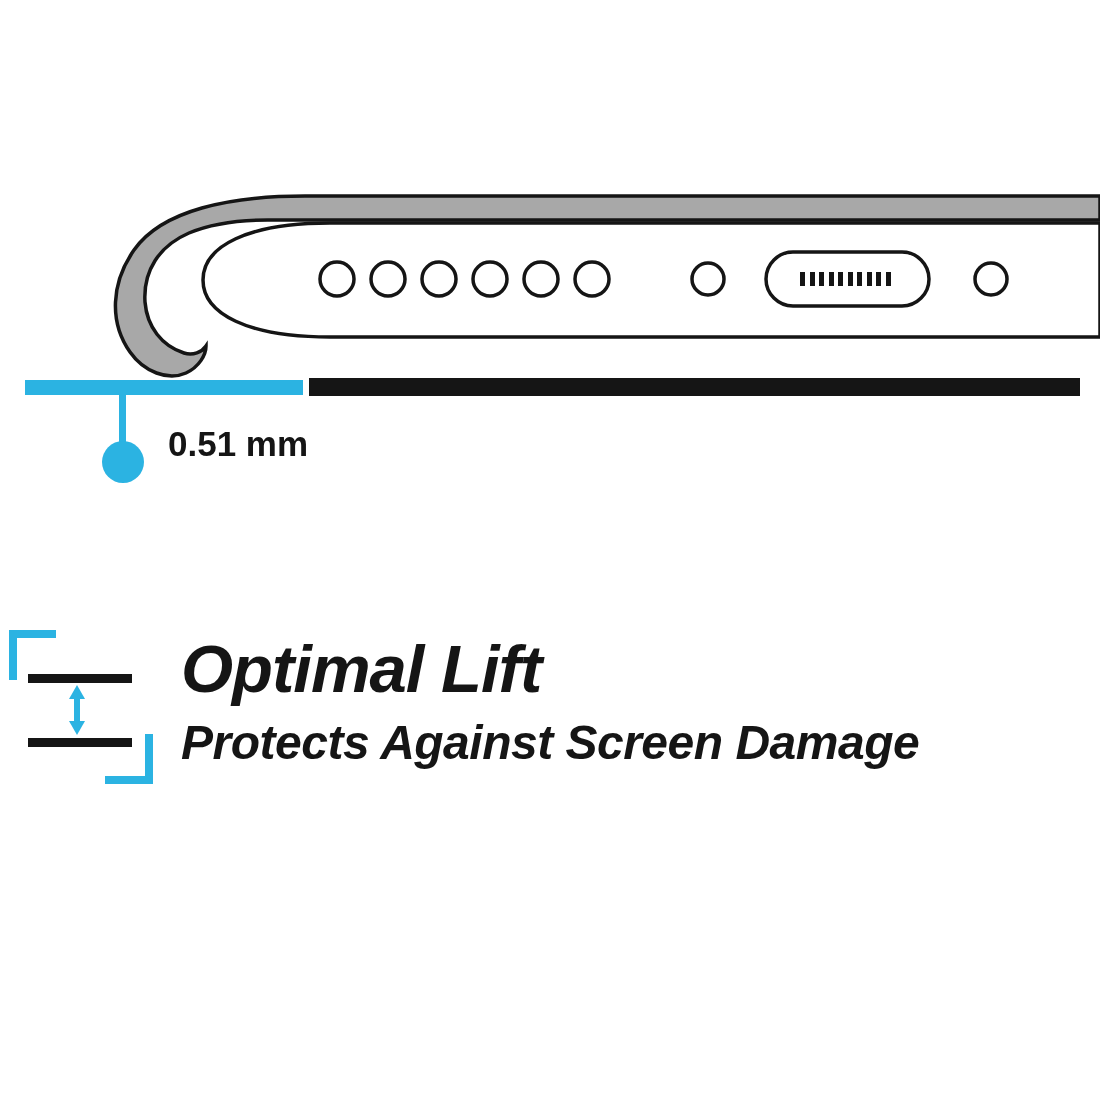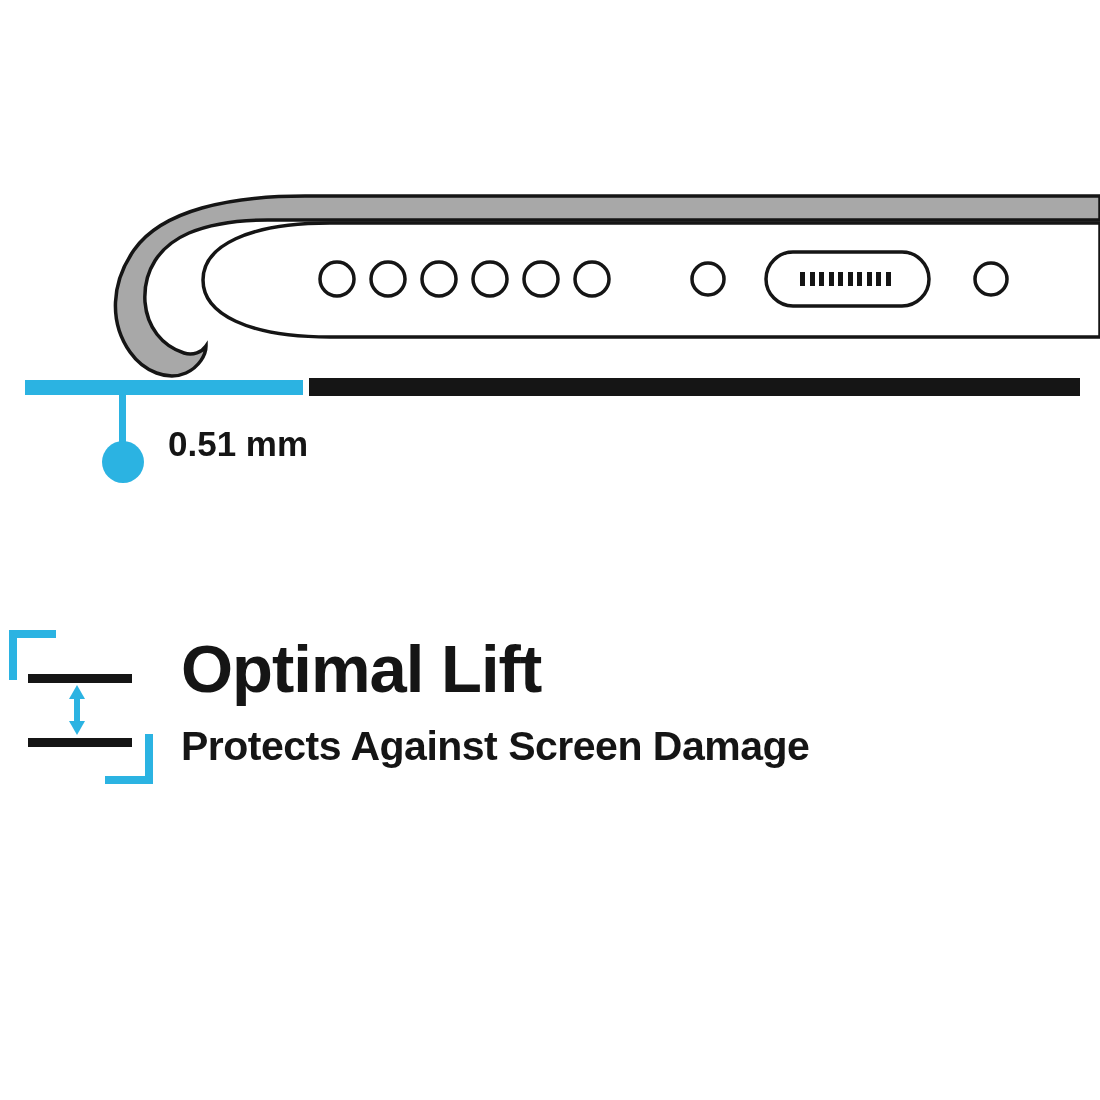--- a/index.html
+++ b/index.html
@@ -17,28 +17,28 @@
   .fill-ink     { fill: var(--ink, #151515); }
   .case  { fill: var(--case_gray, #a8a8a8); stroke: var(--ink, #151515); stroke-width: 3.5; }
   .phone { fill: #ffffff; stroke: var(--ink, #151515); stroke-width: 3.5; }
   .hole  { fill: #ffffff; stroke: var(--ink, #151515); stroke-width: 3.5; }
 
   .measure-label {
     left: 168px; top: 424px;
     font-size: 35px; font-weight: bold;
     color: var(--ink, #151515);
   }
-  .feature-text { left: 181px; top: 634px; }
+  .feature-text { left: 181px; top: 634px; font-style: italic; }
   .feature-title {
     font-size: 67px; font-weight: bold;
     letter-spacing: -1px; line-height: 1.04;
   }
   .feature-subtitle {
-    font-size: 41px; font-weight: 600;
-    letter-spacing: -0.5px; margin-top: 19px;
+    font-size: 48px; font-weight: 600;
+    letter-spacing: -0.5px; margin-top: 11px;
     white-space: nowrap;
   }
 </style>
 </head>
 <body>
 
 <svg class="abs" style="left:0;top:0" width="1100" height="520" viewBox="0 0 1100 520">
 
   <path class="case" d="M 1100 196 L 305 196
            C 230 196 162 210 134 250

